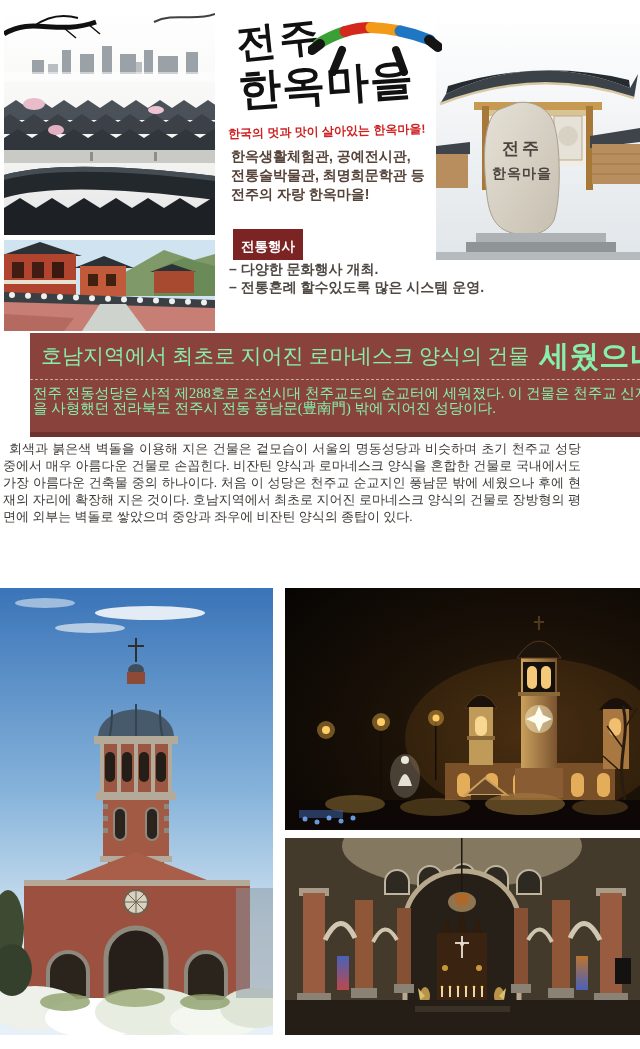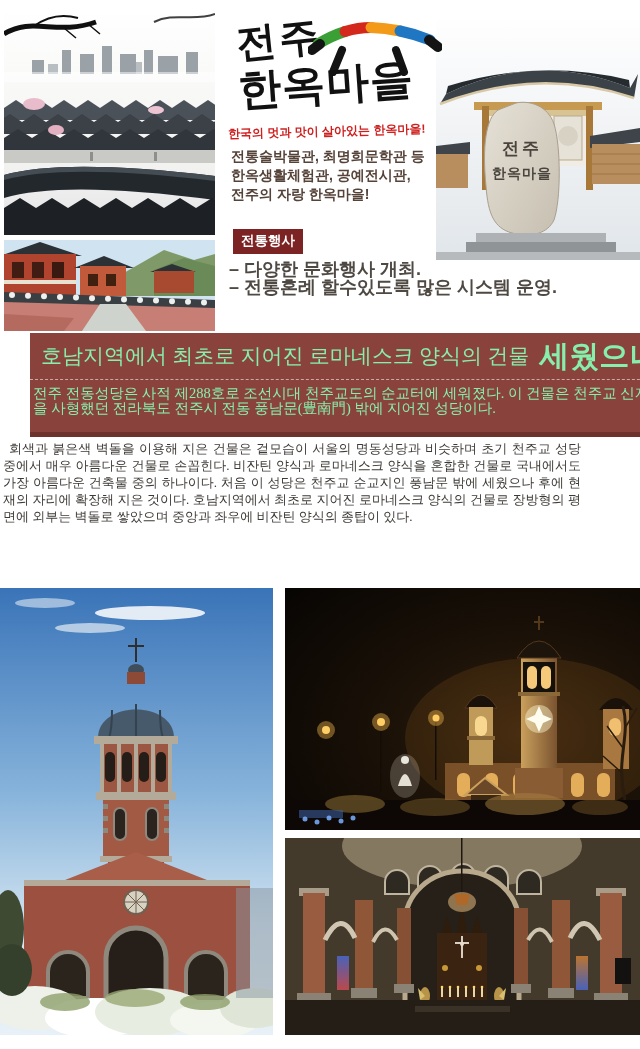--- a/index.html
+++ b/index.html
@@ -14,22 +14,22 @@
            font-size:40px;letter-spacing:3px;transform:rotate(-6deg);}
   .logo-roof{position:absolute;left:74px;top:4px;}
   .logo-l2{position:absolute;left:4px;top:46px;font-family:"DejaVu Sans",sans-serif;font-weight:900;
            font-size:43px;letter-spacing:1px;transform:rotate(-4deg);white-space:nowrap;}
   .tagline{position:absolute;left:228px;top:123px;width:218px;font-size:12px;font-weight:bold;
            color:#cf1f1f;white-space:nowrap;transform:rotate(-1.5deg);}
 
   .intro{position:absolute;left:231px;top:147px;width:215px;font-size:14px;font-weight:bold;
          color:#554238;line-height:19px;}
   .events-title{position:absolute;left:233px;top:229px;background:#7c2423;color:#ffffff;
-                font-size:13.5px;font-weight:bold;padding:3px 8px 4px;}
-  .events-list{position:absolute;left:229px;top:261px;width:240px;font-size:18px;font-weight:bold;
+                font-size:13.5px;font-weight:bold;padding:9px 8px 4px;}
+  .events-list{position:absolute;left:229px;top:261px;width:240px;font-size:14px;font-weight:bold;
                color:#4f4944;line-height:17.5px;white-space:nowrap;}
 
   
   .banner{position:absolute;left:0;top:333px;width:640px;height:104px;background:#8a423c;color:#86efac;margin-left:30px;}
   .banner-title{height:46px;display:flex;justify-content:center;align-items:center;gap:10px;
                 font-family:"Liberation Serif","DejaVu Serif",serif;}
   .banner-title .prefix{font-size:21px;}
   .banner-title .name{font-size:30px;font-weight:bold;}
   .banner-sep{border-top:1px dashed rgba(255,255,255,0.55);height:0;}
   .banner-summary{font-family:"Liberation Serif","DejaVu Serif",serif;font-size:14.5px;
@@ -198,22 +198,22 @@
         <path d="M34,36 L25,58" stroke="#141414" stroke-width="8"></path>
         <path d="M88,36 L96,58" stroke="#141414" stroke-width="8"></path>
       </g>
     </svg>
     <span class="logo-l2">한옥마을</span>
   </div>
 
   <div class="tagline">한국의 멋과 맛이 살아있는 한옥마을!</div>
 
   <div class="intro">
+    <div>한옥생활체험관, 공예전시관,</div>
     <div>전통술박물관, 최명희문학관 등</div>
-    <div>한옥생활체험관, 공예전시관,</div>
     <div>전주의 자랑 한옥마을!</div>
   </div>
 
   <div class="events-title">전통행사</div>
   <div class="events-list">
     <div>– 다양한 문화행사 개최.</div>
     <div>– 전통혼례 할수있도록 많은 시스템 운영.</div>
   </div>
 
   <div class="banner">

